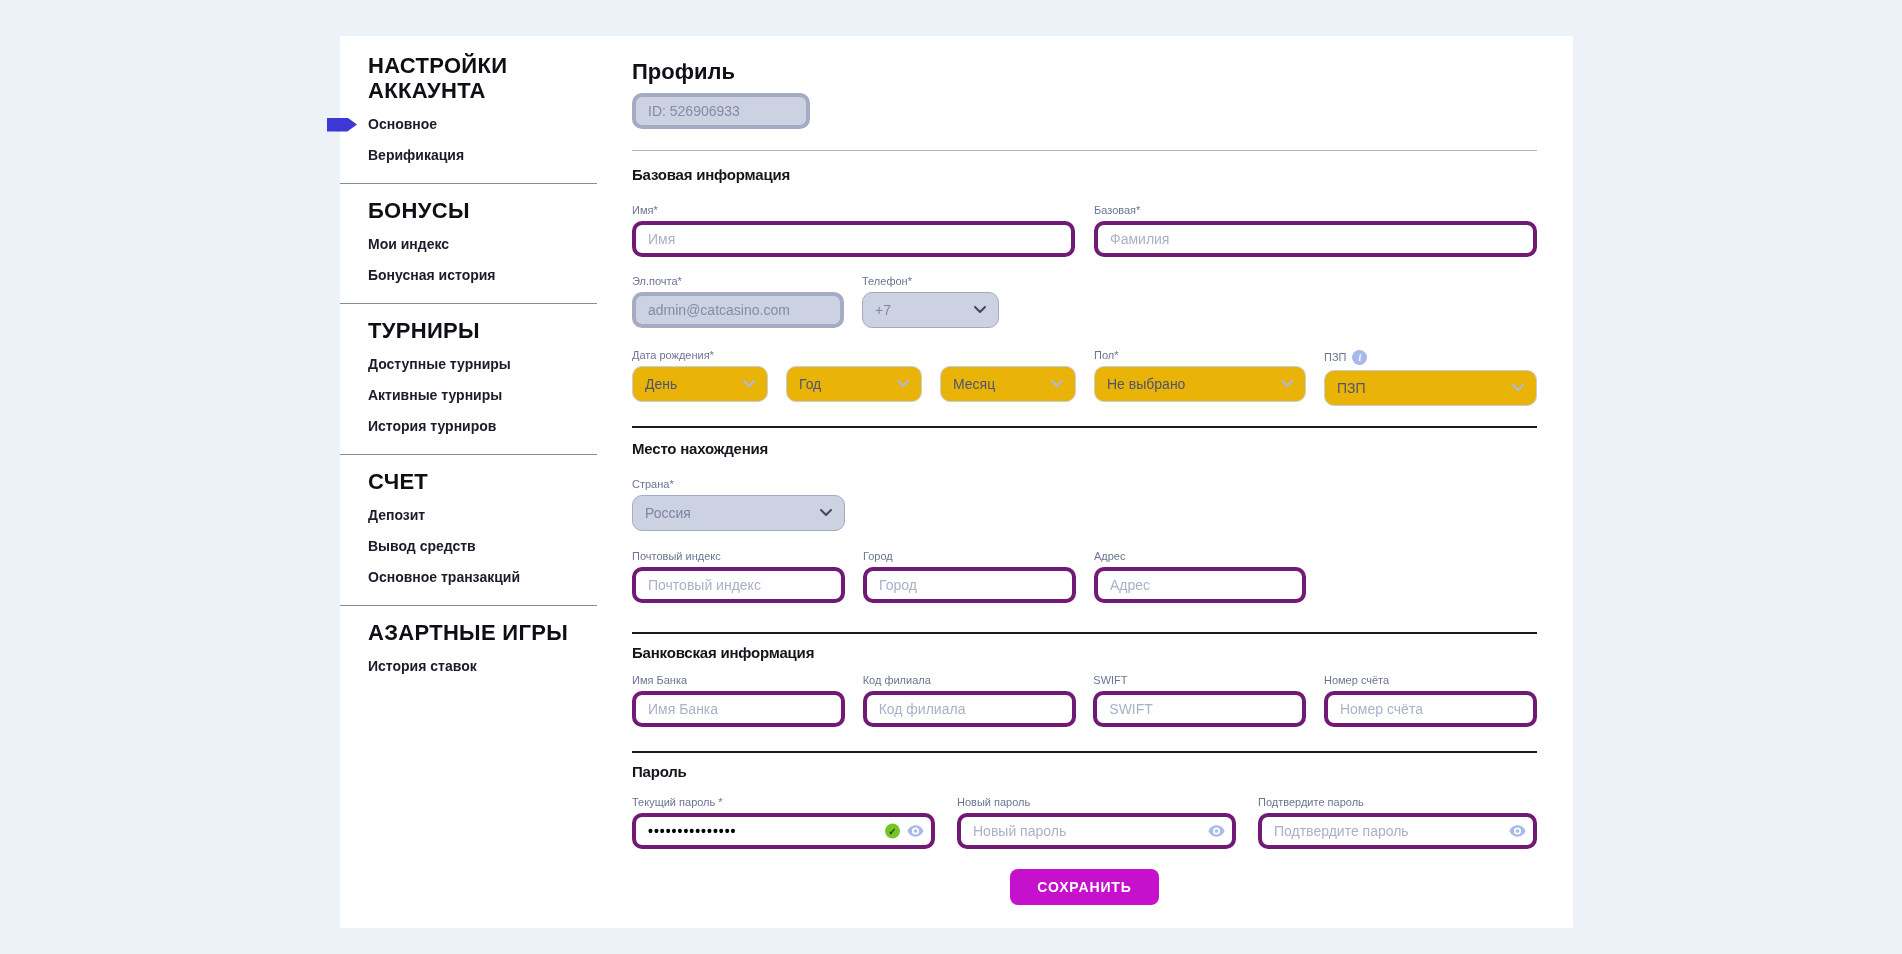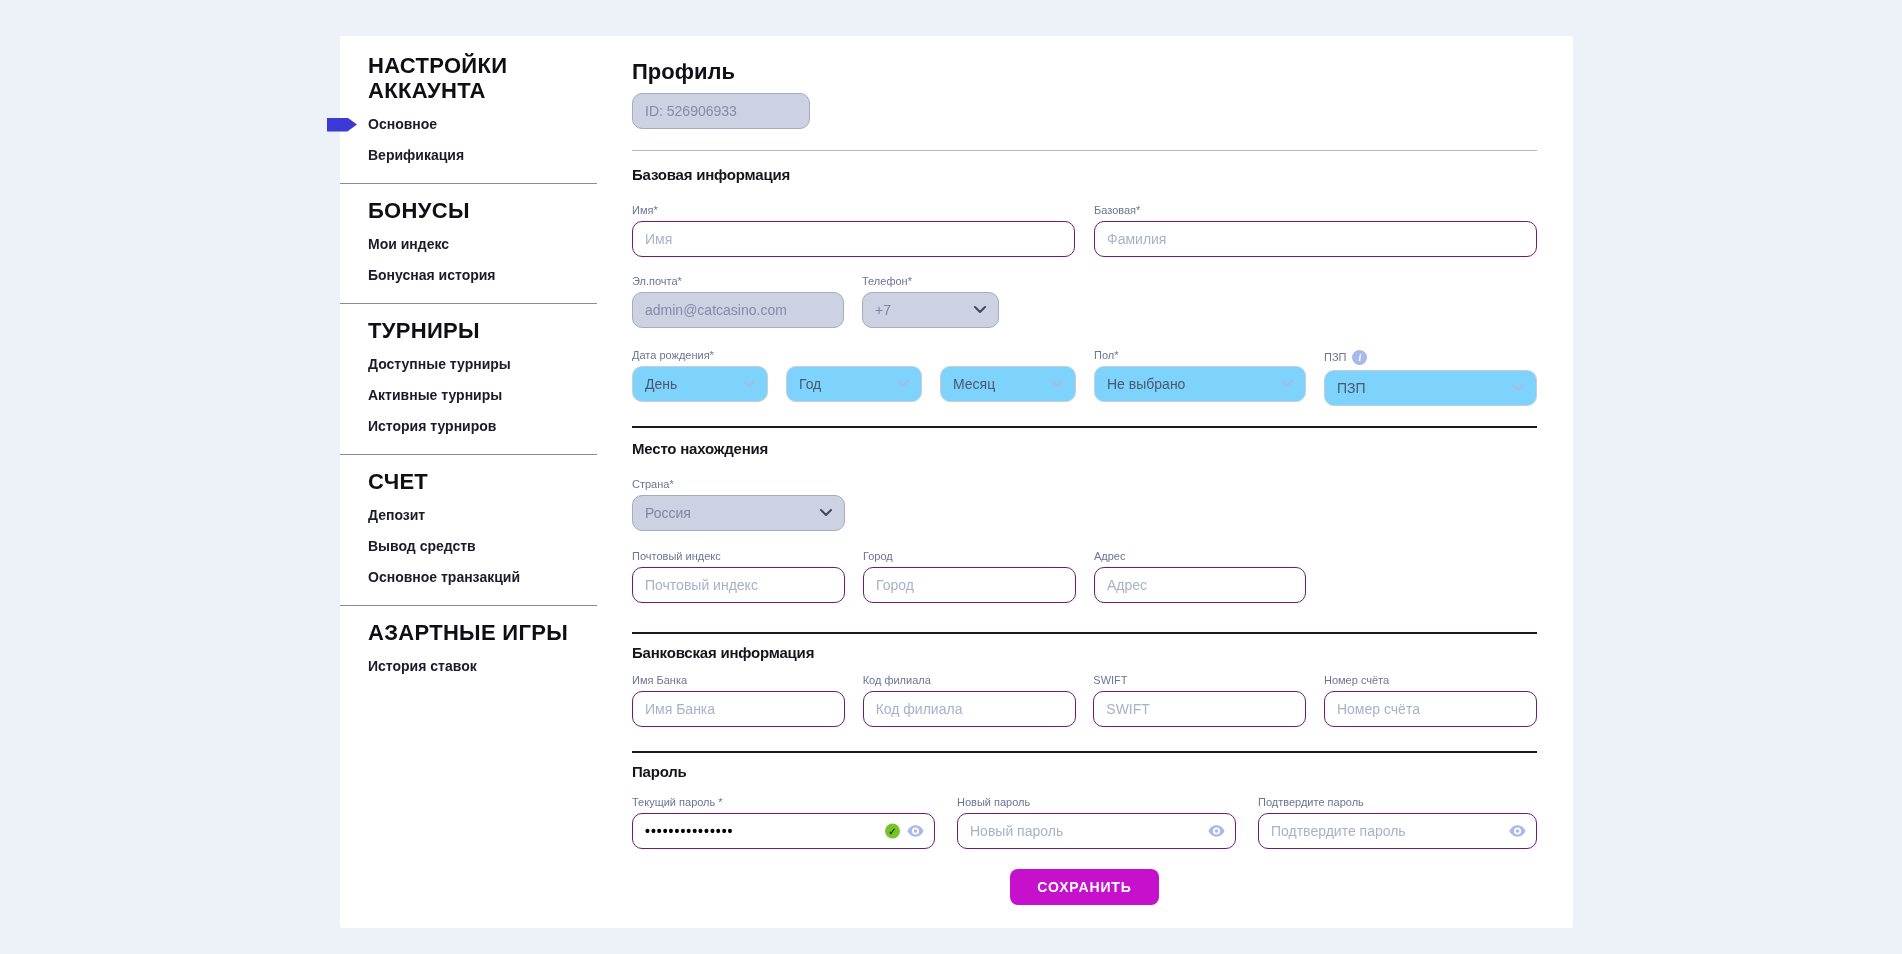--- a/index.html
+++ b/index.html
@@ -40,29 +40,29 @@
 
   .row { display:flex; gap:18px; }
   .row.sb { justify-content:space-between; gap:0; }
 
   .field { display:flex; flex-direction:column; }
   .field .lbl {
     font-size:11px; line-height:11px; color:#6b7493; margin-bottom:5px;
     display:flex; align-items:center; gap:6px; white-space:nowrap;
   }
   input.inp {
-    height:36px; width:100%; border:1px solid #701a75; border-radius:10px;
+    height:36px; width:100%; border:4px solid #701a75; border-radius:10px;
     padding:0 12px; font-size:14px; color:#3c425c; background:#fff; outline:none;
     font-family:inherit;
   }
   input.inp::placeholder { color:#a9b1c8; opacity:1; }
   .disabled-inp { background:#cdd2e3 !important; border-color:#a4abc2 !important; color:#838ba6 !important; }
 
   .select {
-    height:36px; border:1px solid #c8cddc; border-radius:10px; background:#7dd3fc;
+    height:36px; border:1px solid #c8cddc; border-radius:10px; background:#eab308;
     display:flex; align-items:center; justify-content:space-between;
     padding:0 12px; font-size:14px; color:#4d5670; cursor:pointer;
   }
   .select .chev { color:#a9bae8; flex:0 0 auto; margin-left:8px; }
   .select.disabled { background:#cdd2e3; border-color:#a4abc2; color:#7d85a0; }
   .select.disabled .chev { color:#43485c; }
 
   .w443{width:443px} .w303{width:303px} .w279{width:279px}
   .w213{width:213px} .w212{width:212px} .w137{width:137px} .w136{width:136px}
 

